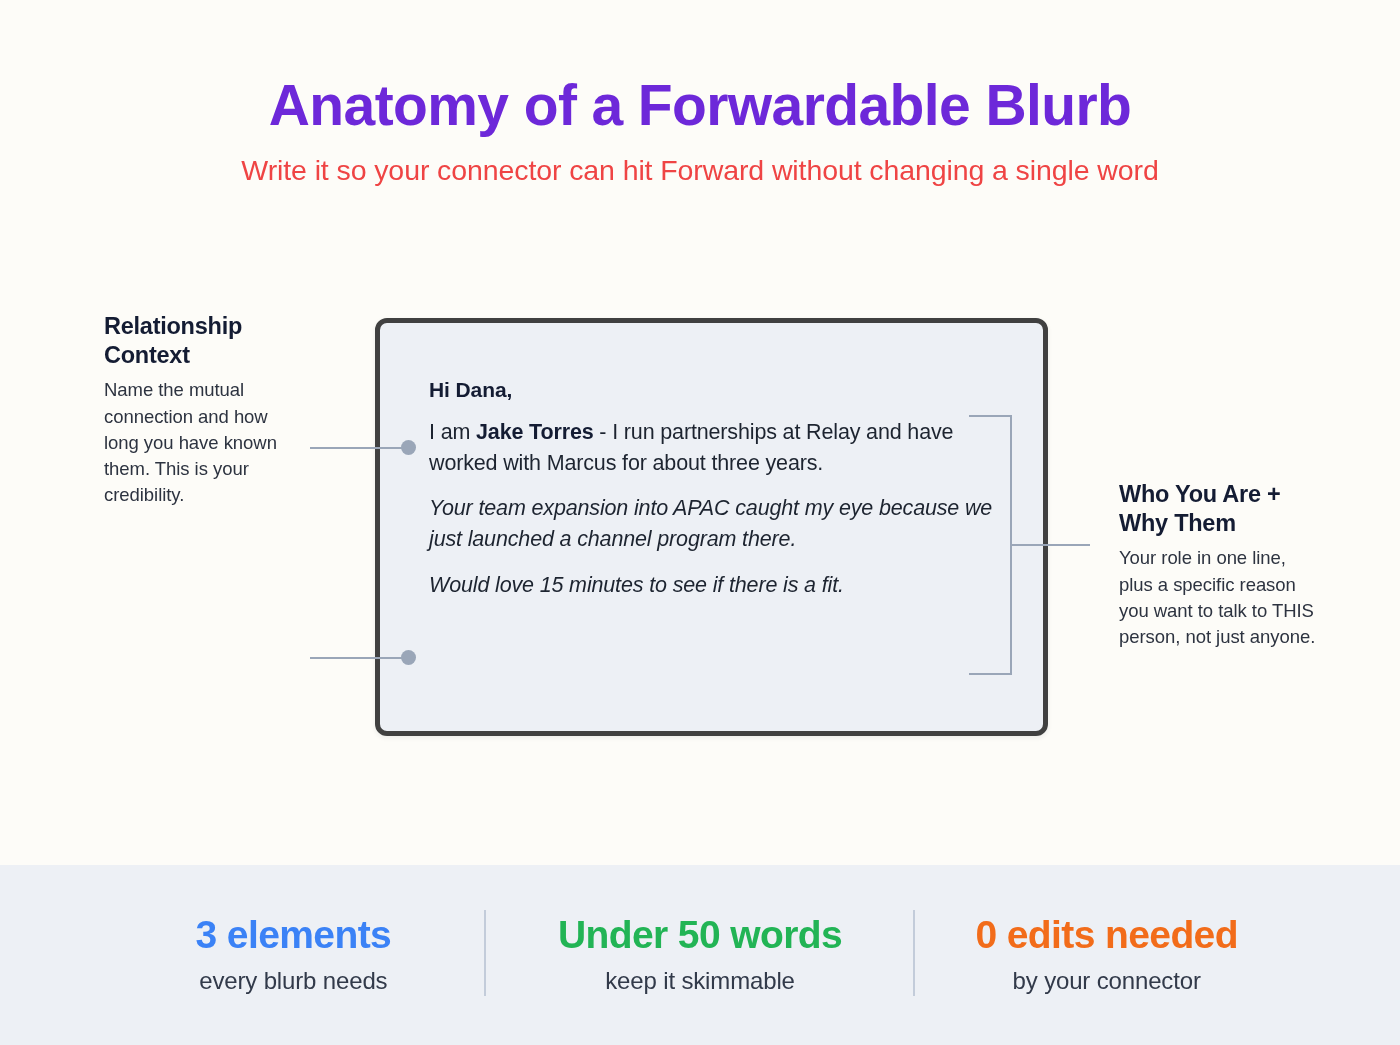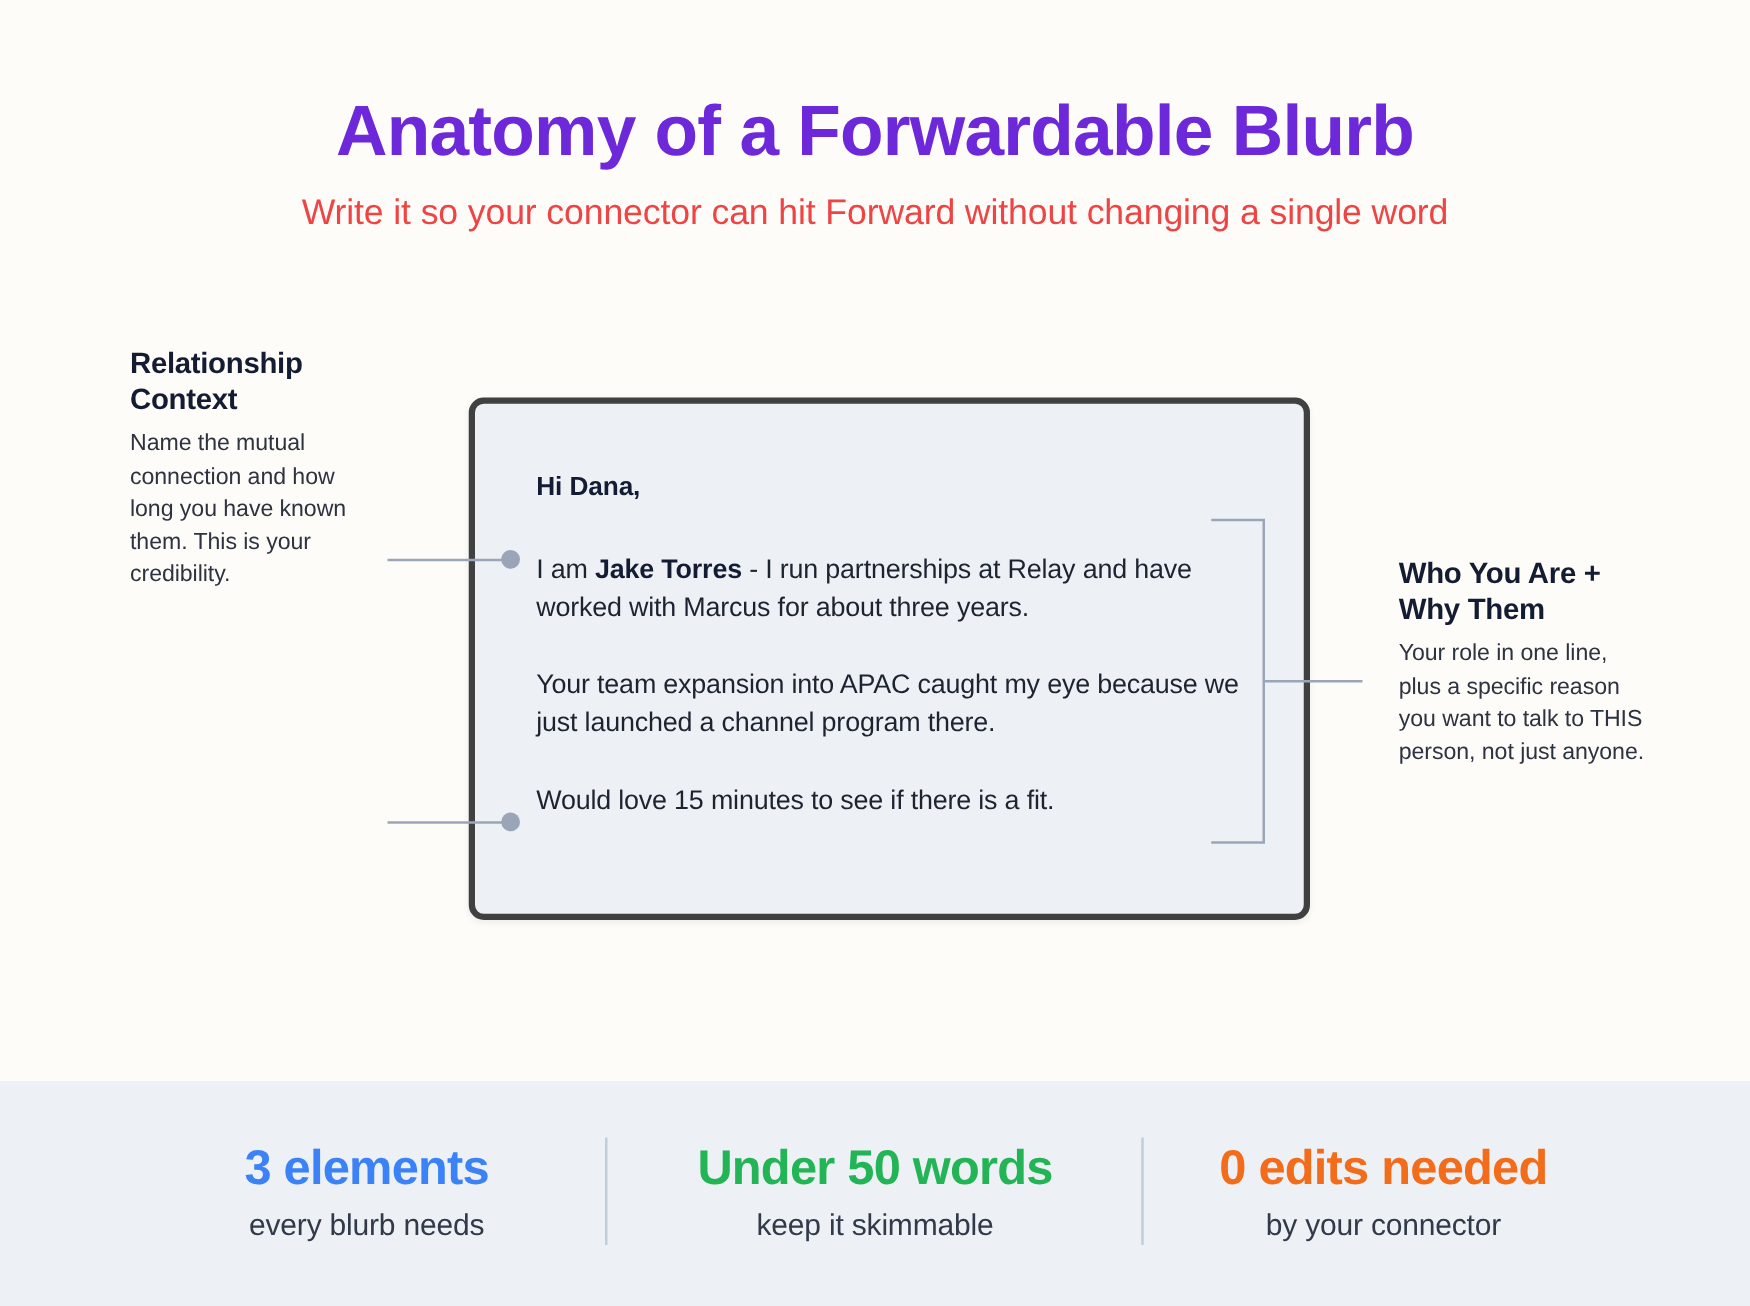--- a/index.html
+++ b/index.html
@@ -40,20 +40,21 @@
     font-weight: 400;
     color: #ef4444;
     letter-spacing: -0.1px;
   }
 
   
   .anno {
     position: absolute;
     display: flex;
     align-items: flex-start;
+    margin-top: 36px;
   }
   .anno-bar {
     width: 7px;
     border-radius: 4px;
     flex: none;
   }
   .anno-body {
     padding-left: 20px;
   }
   .anno-title {
@@ -109,23 +110,23 @@
     letter-spacing: -0.1px;
   }
   .email-para {
     font-size: 21.5px;
     font-weight: 400;
     color: #1d2430;
     line-height: 1.42;
     letter-spacing: -0.15px;
   }
   .email-para b { font-weight: 700; color: #141c33; }
-  #email-para-1 { margin-top: 38px; }
-  #email-para-2 { margin-top: 31px; }
-  #email-para-3 { margin-top: 32px; }
+  #email-para-1 { margin-top: 15px; }
+  #email-para-2 { margin-top: 15px; font-style: italic; }
+  #email-para-3 { margin-top: 16px; font-style: italic; }
 
   
   .conn-line {
     position: absolute;
     height: 2px;
     background: #9aa6b8;
   }
   .conn-dot {
     position: absolute;
     width: 15px;

